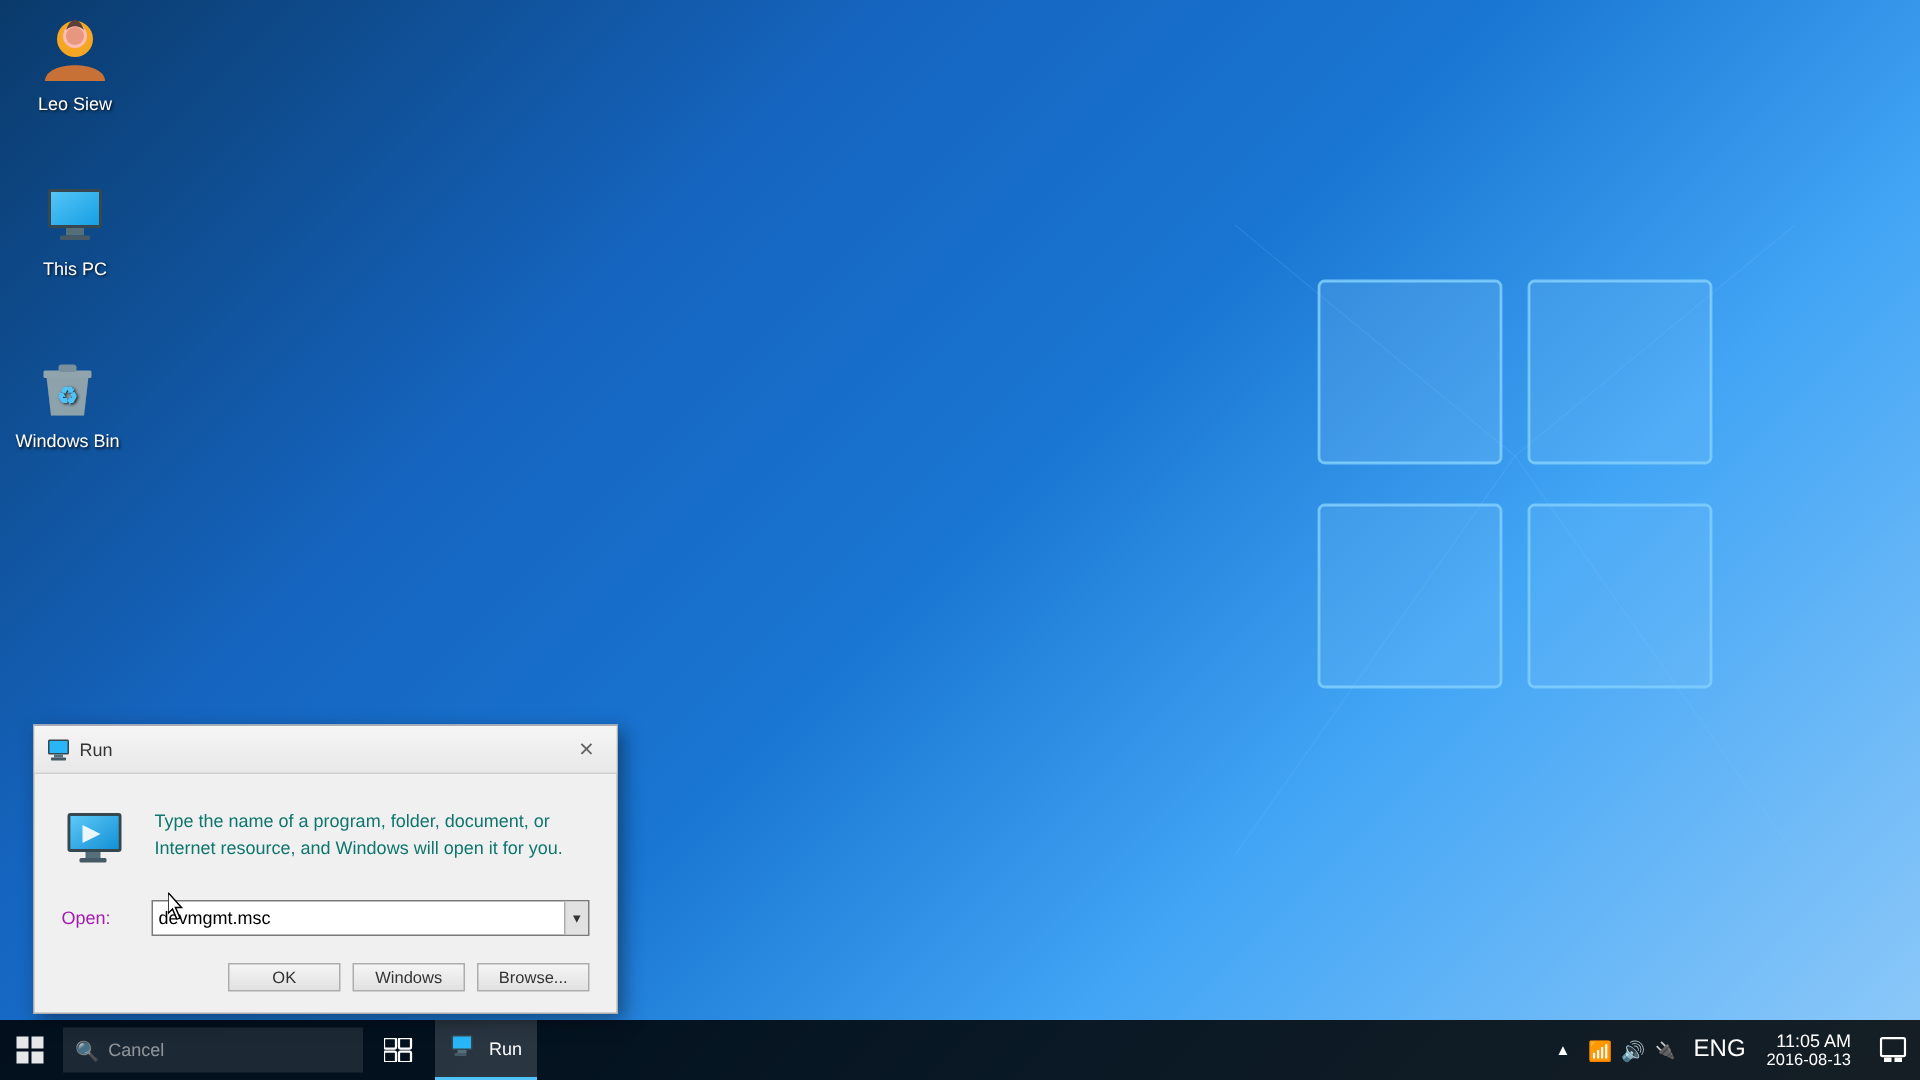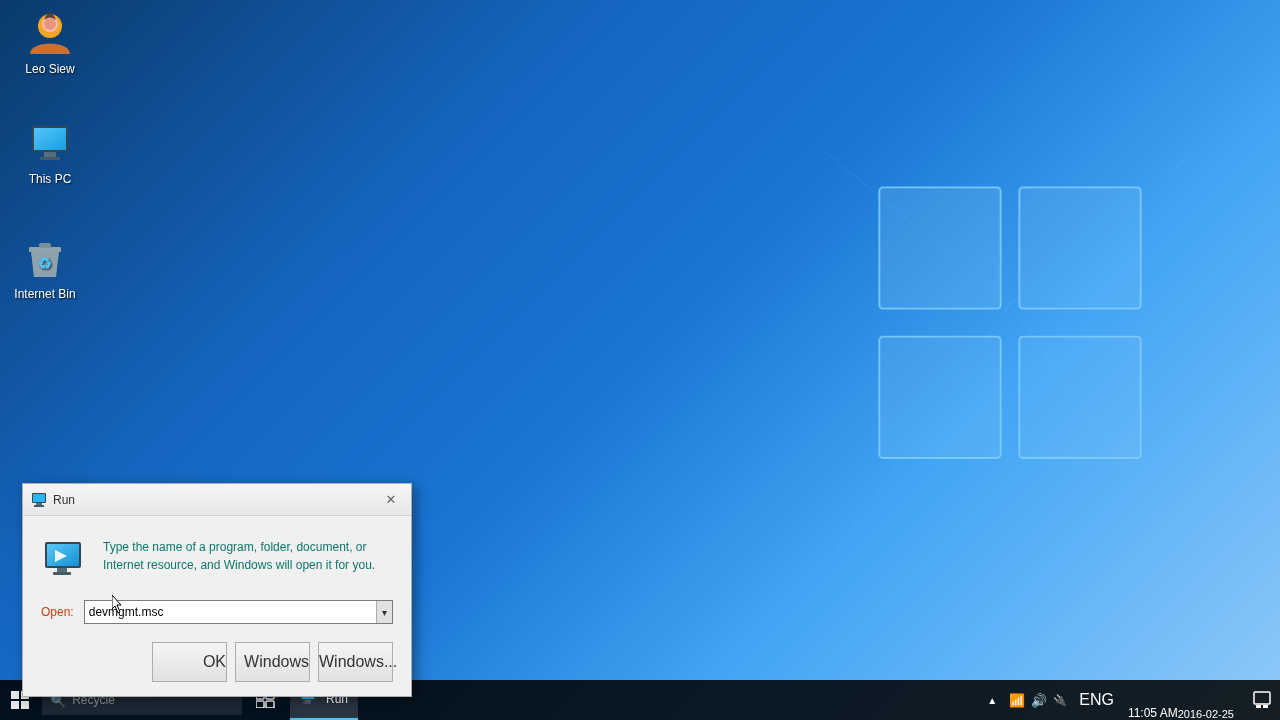--- a/index.html
+++ b/index.html
@@ -145,21 +145,21 @@
     }
 
     .systray-icon {
       color: white;
       font-size: 13px;
       cursor: pointer;
     }
 
     .taskbar-clock {
       display: flex;
-      flex-direction: row;
+      flex-direction: column;
       align-items: flex-end;
       justify-content: center;
       padding: 0 10px;
       height: 40px;
       cursor: pointer;
       color: white;
     }
 
     .clock-time {
       font-size: 12px;
@@ -258,21 +258,21 @@
     }
 
     .dialog-open-row {
       display: flex;
       align-items: center;
       margin-bottom: 18px;
     }
 
     .dialog-open-label {
       font-size: 12px;
-      color: #c2410c;
+      color: #a21caf;
       margin-right: 10px;
       white-space: nowrap;
     }
 
     .dialog-open-input-field {
       flex: 1;
       border: none;
       outline: none;
       font-size: 12px;
       font-family: inherit;
@@ -293,38 +293,38 @@
     }
 
     .dialog-open-container {
       flex: 1;
       height: 24px;
       border: 1px solid #7a7a7a;
       background: white;
       display: flex;
       align-items: center;
       overflow: hidden;
+      margin-left: 17px;
     }
 
     .dialog-buttons {
       display: flex;
       justify-content: flex-end;
       gap: 8px;
     }
 
     .dialog-btn {
       width: 75px;
-      height: 40px;
+      height: 19px;
       border: 1px solid #adadad;
       background: linear-gradient(to bottom, #f5f5f5, #e1e1e1);
       cursor: pointer;
-      font-size: 16px;
+      font-size: 11px;
       font-family: inherit;
       color: #333;
-      text-align: right;
     }
 
     .dialog-btn.primary {
       background: linear-gradient(to bottom, #f5f5f5, #e1e1e1);
       border: 1px solid #adadad;
     }
 
     
     .cursor {
       position: absolute;
@@ -408,21 +408,21 @@
         <path d="M10 16 L13 42 L35 42 L38 16 Z" fill="#78909c"></path>
         <path d="M10 16 L13 42 L35 42 L38 16 Z" fill="#b0bec5" opacity="0.4"></path>
 
         <rect x="8" y="12" width="32" height="5" rx="1" fill="#90a4ae"></rect>
 
         <rect x="18" y="8" width="12" height="5" rx="2" fill="#78909c"></rect>
 
         <text x="24" y="34" text-anchor="middle" font-size="16" fill="#4fc3f7" font-weight="bold">♻</text>
       </svg>
     </div>
-    <div class="icon-label">Internet Bin</div>
+    <div class="icon-label">Windows Bin</div>
   </div>
 
   <div id="run-dialog">
 
     <div class="dialog-titlebar">
       <div class="dialog-title-icon">
         <svg viewBox="0 0 16 16" xmlns="http://www.w3.org/2000/svg">
           <rect x="1" y="1" width="14" height="10" rx="1" fill="#37474f"></rect>
           <rect x="2" y="2" width="12" height="8" fill="#29b6f6"></rect>
           <rect x="5" y="11" width="6" height="2" fill="#546e7a"></rect>
@@ -461,39 +461,39 @@
         <label class="dialog-open-label">Open:</label>
         <div class="dialog-open-container">
           <input type="text" class="dialog-open-input-field" style="padding: 0px 4px; width: calc(100% - 18px); font-size: 12px; border: none; outline: none; font-family: inherit;" value="devmgmt.msc">
           <div class="dialog-open-dropdown">▾</div>
         </div>
       </div>
 
       <div class="dialog-buttons">
         <button class="dialog-btn primary">OK</button>
         <button class="dialog-btn">Windows</button>
-        <button class="dialog-btn">Windows...</button>
+        <button class="dialog-btn">Browse...</button>
       </div>
     </div>
   </div>
 
   <div id="taskbar">
 
     <div class="taskbar-start">
       <svg viewBox="0 0 20 20" width="20" height="20" xmlns="http://www.w3.org/2000/svg">
         <rect x="1" y="1" width="8" height="8" fill="white" opacity="0.9"></rect>
         <rect x="11" y="1" width="8" height="8" fill="white" opacity="0.9"></rect>
         <rect x="1" y="11" width="8" height="8" fill="white" opacity="0.9"></rect>
         <rect x="11" y="11" width="8" height="8" fill="white" opacity="0.9"></rect>
       </svg>
     </div>
 
     <div class="taskbar-search">
       <span class="taskbar-search-icon">🔍</span>
-      <span style="color:rgba(255,255,255,0.5); font-size:12px;">Recycle</span>
+      <span style="color:rgba(255,255,255,0.5); font-size:12px;">Cancel</span>
     </div>
 
     <div class="taskbar-task-view">
       <svg viewBox="0 0 20 16" width="20" height="16" xmlns="http://www.w3.org/2000/svg">
         <rect x="0" y="0" width="8" height="7" rx="1" fill="none" stroke="white" stroke-width="1.5"></rect>
         <rect x="10" y="0" width="8" height="7" rx="1" fill="none" stroke="white" stroke-width="1.5"></rect>
         <rect x="0" y="9" width="8" height="7" rx="1" fill="none" stroke="white" stroke-width="1.5"></rect>
         <rect x="10" y="9" width="8" height="7" rx="1" fill="none" stroke="white" stroke-width="1.5"></rect>
       </svg>
     </div>
@@ -517,21 +517,21 @@
       <div class="systray-icons">
         <span class="systray-icon">📶</span>
         <span class="systray-icon">🔊</span>
         <span class="systray-icon" style="font-size:11px;">🔌</span>
       </div>
 
       <span class="lang-indicator">ENG</span>
 
       <div class="taskbar-clock">
         <span class="clock-time">11:05 AM</span>
-        <span class="clock-date">2016-02-25</span>
+        <span class="clock-date">2016-08-13</span>
       </div>
 
       <div class="taskbar-action-center">
         <svg viewBox="0 0 18 18" width="18" height="18" xmlns="http://www.w3.org/2000/svg">
           <rect x="1" y="1" width="16" height="12" rx="1" fill="none" stroke="white" stroke-width="1.5"></rect>
           <rect x="3" y="14" width="5" height="3" fill="white"></rect>
           <rect x="10" y="14" width="5" height="3" fill="white"></rect>
         </svg>
       </div>
     </div>

